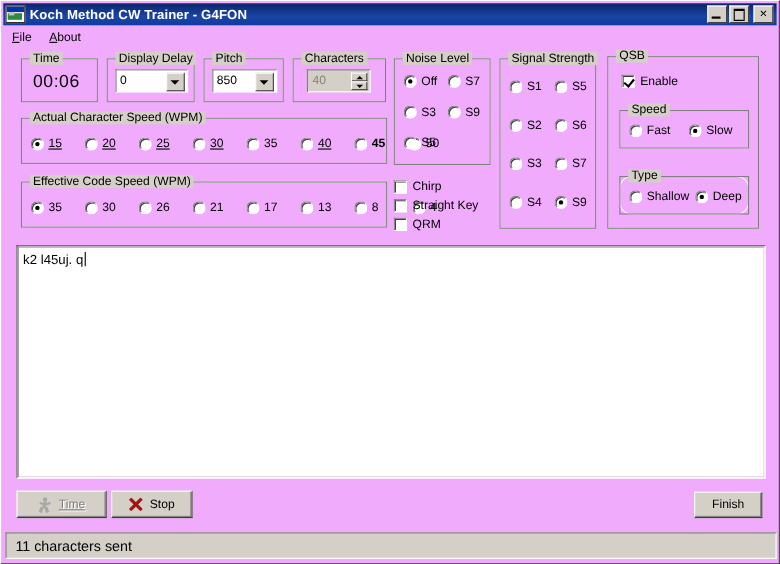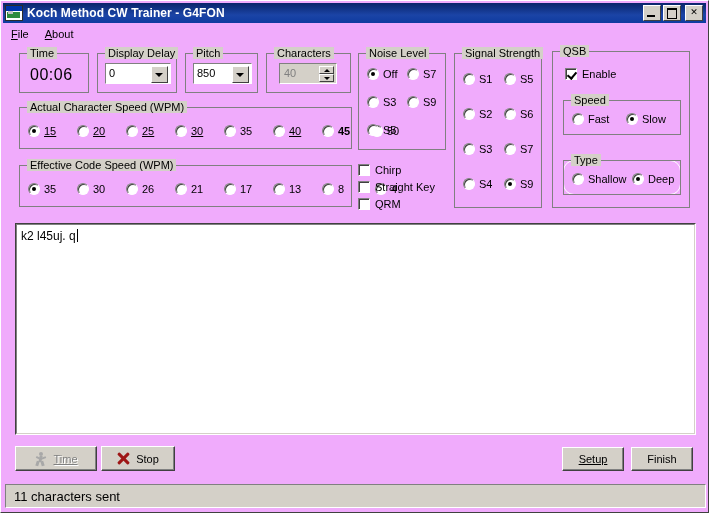--- a/index.html
+++ b/index.html
@@ -437,24 +437,20 @@
     </span>
     <span><u>Time</u></span>
   </div>
 
   <div class="btn" style="left:100px;top:445px;width:74px;height:25px;">
     <div class="in"></div>
     <span class="ico xicon"></span>
     <span>Stop</span>
   </div>
 
-  <div class="btn" style="left:561px;top:446px;width:62px;height:24px;">
-    <div class="in"></div>
-    <span><u>Setup</u></span>
-  </div>
 
   <div class="btn" style="left:630px;top:446px;width:62px;height:24px;">
     <div class="in"></div>
     <span>Finish</span>
   </div>
 
   <div class="statusbar">
     <span class="st">11 characters sent</span>
   </div>
 

